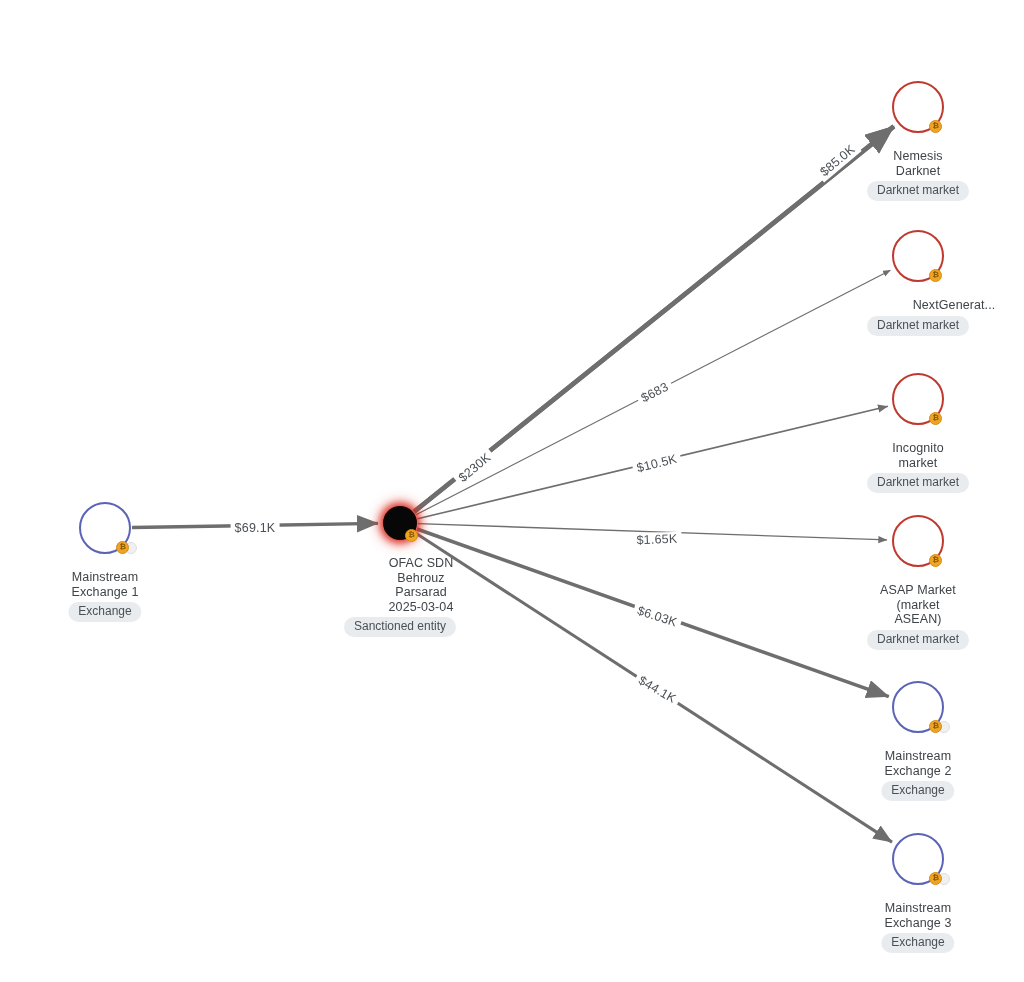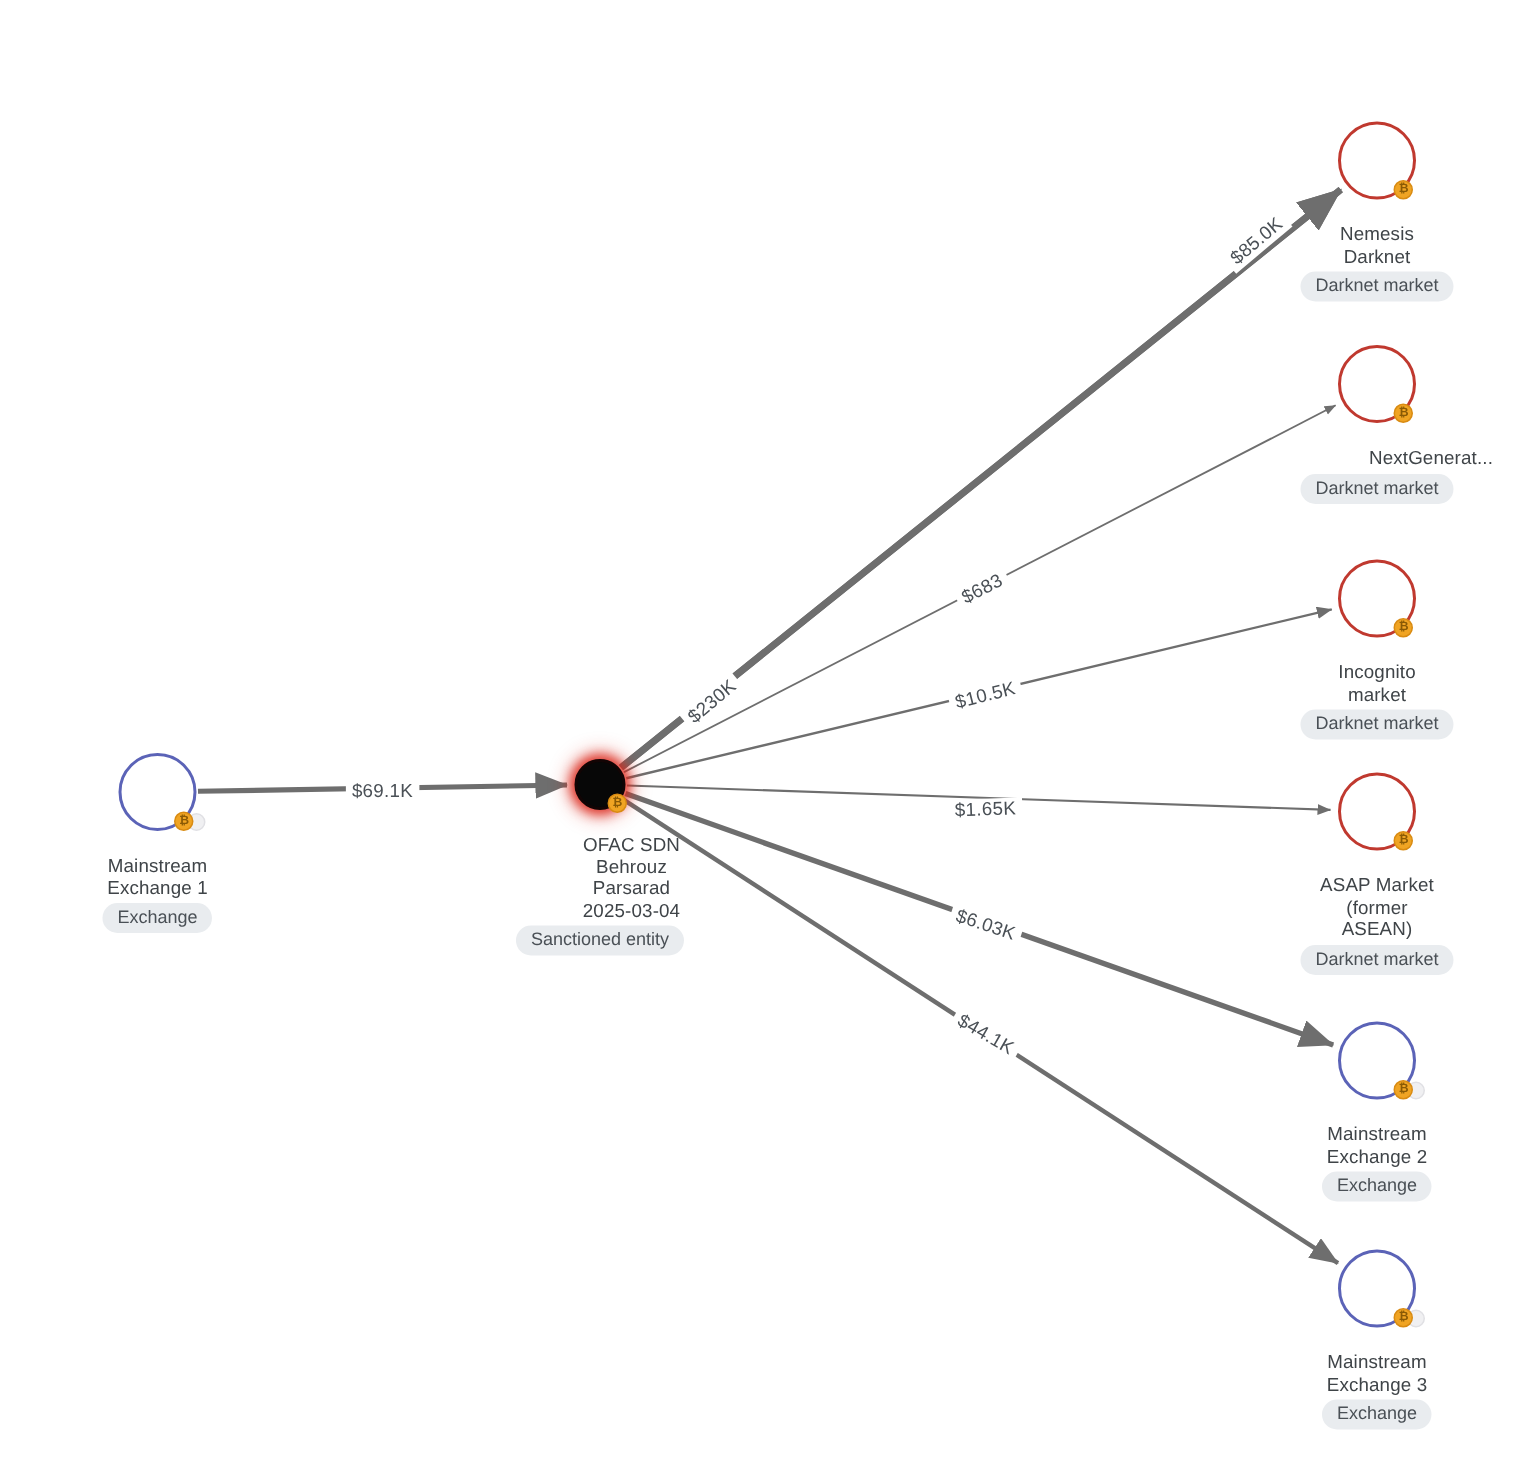--- a/index.html
+++ b/index.html
@@ -170,21 +170,21 @@
         <div class="badge badge-btc" style="width: 13px; height: 13px; left: 11.2378px; top: 12.5098px;">₿</div>
       </div>
       <div class="node-caption" style="left: 918px; top: 441px;">Incognito
 market</div>
       <div class="node-chip" style="left: 918px; top: 473px;">Darknet market</div>
       <div class="node" style="left: 918px; top: 541px;">
         <div class="node-ring ring-red" style="width: 52px; height: 52px;"></div>
         <div class="badge badge-btc" style="width: 13px; height: 13px; left: 11.2378px; top: 12.5098px;">₿</div>
       </div>
       <div class="node-caption" style="left: 918px; top: 583px;">ASAP Market
-(former
+(market
 ASEAN)</div>
       <div class="node-chip" style="left: 918px; top: 629.5px;">Darknet market</div>
       <div class="node" style="left: 918px; top: 707px;">
         <div class="node-ring ring-blue" style="width: 52px; height: 52px;"></div>
         <div class="badge badge-btc" style="width: 13px; height: 13px; left: 11.2378px; top: 12.5098px;">₿</div>
         <div class="badge badge-ghost" style="width: 12px; height: 12px; left: 19.7378px; top: 14.0098px;"></div>
       </div>
       <div class="node-caption" style="left: 918px; top: 749px;">Mainstream
 Exchange 2</div>
       <div class="node-chip" style="left: 918px; top: 781px;">Exchange</div>

